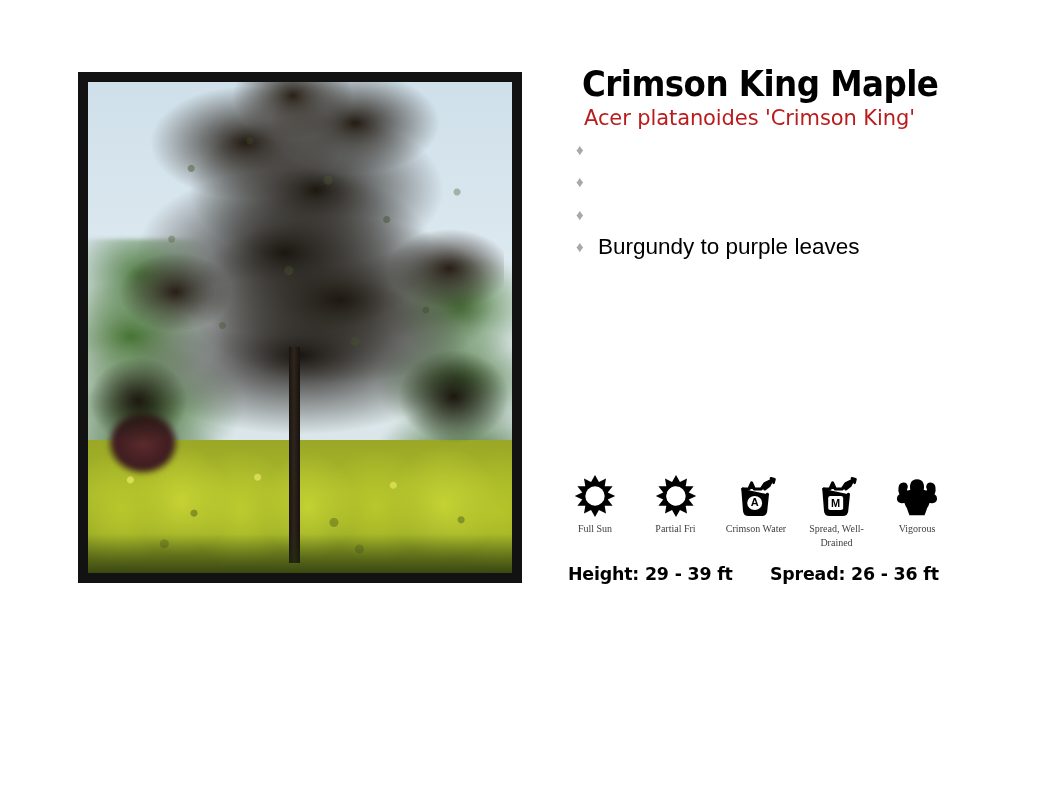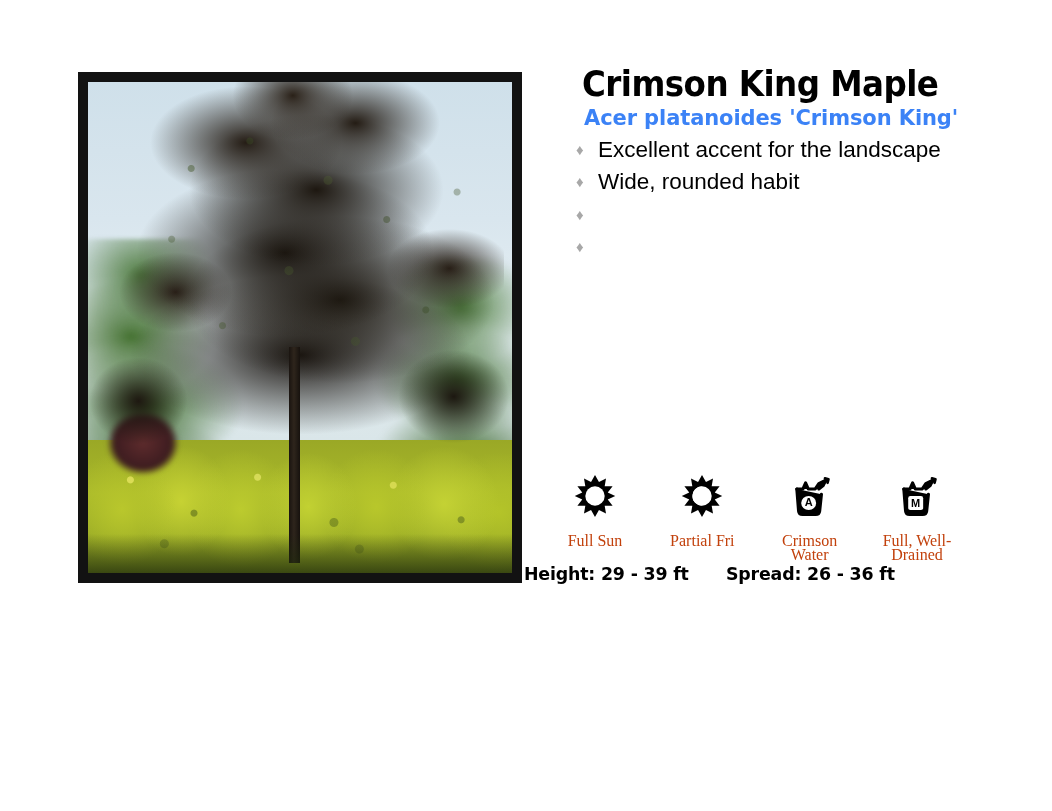--- a/index.html
+++ b/index.html
@@ -173,23 +173,23 @@
     font-size: 35px;
     letter-spacing: -0.6px;
     line-height: 1.05;
     color: #000000;
     margin: 0 0 3px 6px;
     transform: scaleX(0.93);
     transform-origin: left center;
   }
   #plant-subtitle {
     font-family: "DejaVu Sans", sans-serif;
-    font-weight: 700;
+    font-weight: 400;
     font-size: 21px;
-    color: #3b82f6;
+    color: #b91c1c;
     margin: 0 0 4px 8px;
     letter-spacing: -0.1px;
   }
   #feature-list {
     list-style: none;
     margin: 0;
     padding: 0;
   }
   #feature-list li {
     display: flex;
@@ -225,30 +225,30 @@
     text-align: center;
   }
   .icon-art {
     height: 48px;
     display: flex;
     align-items: center;
     justify-content: center;
   }
   .icon-label {
     font-family: "Liberation Serif", serif;
-    font-size: 16px;
+    font-size: 10px;
     line-height: 14px;
-    color: #c2410c;
-    margin-top: 14px;
+    color: #404040;
+    margin-top: 2px;
   }
 
   
   #dimensions-row {
     position: absolute;
-    left: 524px;
+    left: 568px;
     top: 563px;
     width: 382px;
     display: flex;
     justify-content: space-between;
   }
   .dimension-text {
     font-family: "DejaVu Sans", sans-serif;
     font-weight: 700;
     font-size: 18.5px;
     color: #000000;
@@ -276,31 +276,30 @@
     <div class="hedge-shadow"></div>
   </div>
 </div>
 
 <div id="info-panel">
   <h1 id="plant-title">Crimson King Maple</h1>
   <div id="plant-subtitle">Acer platanoides 'Crimson King'</div>
   <ul id="feature-list">
     <li>
       <span class="bullet-diamond">♦</span>
-      <span class="feature-text">Excellent accent for the landscape</span>
-    </li>
-    <li>
-      <span class="bullet-diamond">♦</span>
-      <span class="feature-text">Wide, rounded habit</span>
     </li>
     <li>
       <span class="bullet-diamond">♦</span>
     </li>
     <li>
       <span class="bullet-diamond">♦</span>
+    </li>
+    <li>
+      <span class="bullet-diamond">♦</span>
+      <span class="feature-text">Burgundy to purple leaves</span>
     </li>
   </ul>
 </div>
 
 <div id="icon-strip">
 
   <div class="icon-cell">
     <div class="icon-art">
       <svg width="44" height="44" viewBox="0 0 100 100" aria-hidden="true">
         <path fill="#000" d="M50 2 L59 18 L75 10 L72 28 L90 28 L79 42 L96 50 L79 58 L90 72 L72 72 L75 90 L59 82 L50 98 L41 82 L25 90 L28 72 L10 72 L21 58 L4 50 L21 42 L10 28 L28 28 L25 10 L41 18 Z"></path>
@@ -341,22 +340,34 @@
       <svg width="44" height="44" viewBox="0 0 100 100" aria-hidden="true">
         <g fill="none" stroke="#000" stroke-width="7" stroke-linejoin="round" stroke-linecap="round">
           <path d="M20 34 L24 84 Q25 92 33 92 L63 92 Q71 92 72 84 L76 46" fill="#000"></path>
           <path d="M20 34 L34 34 L40 20 L46 34 L62 34 L70 22 L86 14 L80 26 L70 34" fill="#000"></path>
           <path d="M80 22 L90 12 M84 10 L92 12 L90 20" stroke-width="6" fill="none"></path>
         </g>
         <rect x="30" y="50" width="34" height="32" rx="5" fill="#ffffff"></rect>
         <text x="47" y="74" font-family="&quot;Liberation Sans&quot;, sans-serif" font-size="25" font-weight="700" text-anchor="middle" fill="#000">M</text>
       </svg>
     </div>
-    <div class="icon-label">Full, Well-Drained</div>
-  </div>
-
+    <div class="icon-label">Spread, Well-Drained</div>
+  </div>
+
+  <div class="icon-cell">
+    <div class="icon-art">
+      <svg width="46" height="42" viewBox="0 0 110 92" aria-hidden="true">
+        <g fill="#000">
+          <path d="M22 14 q-9 1 -11 10 q-2 9 2 18 q-6 3 -6 10 q0 9 9 11 q10 2 16 -5 q6 -7 4 -17 q-1 -6 -5 -10 q4 -6 1 -12 q-3 -6 -10 -5 Z"></path>
+          <path d="M88 14 q9 1 11 10 q2 9 -2 18 q6 3 6 10 q0 9 -9 11 q-10 2 -16 -5 q-6 -7 -4 -17 q1 -6 5 -10 q-4 -6 -1 -12 q3 -6 10 -5 Z"></path>
+          <path d="M55 6 q-11 0 -15 9 q-3 8 -1 16 q-12 3 -15 14 q-2 9 1 18 q2 7 6 12 q3 10 6 17 h36 q3 -7 6 -17 q4 -5 6 -12 q3 -9 1 -18 q-3 -11 -15 -14 q2 -8 -1 -16 q-4 -9 -15 -9 Z"></path>
+        </g>
+      </svg>
+    </div>
+    <div class="icon-label">Vigorous</div>
+  </div>
 
 </div>
 
 <div id="dimensions-row">
   <div class="dimension-text">Height: 29 - 39 ft</div>
   <div class="dimension-text">Spread: 26 - 36 ft</div>
 </div>
 
 </body></html>

